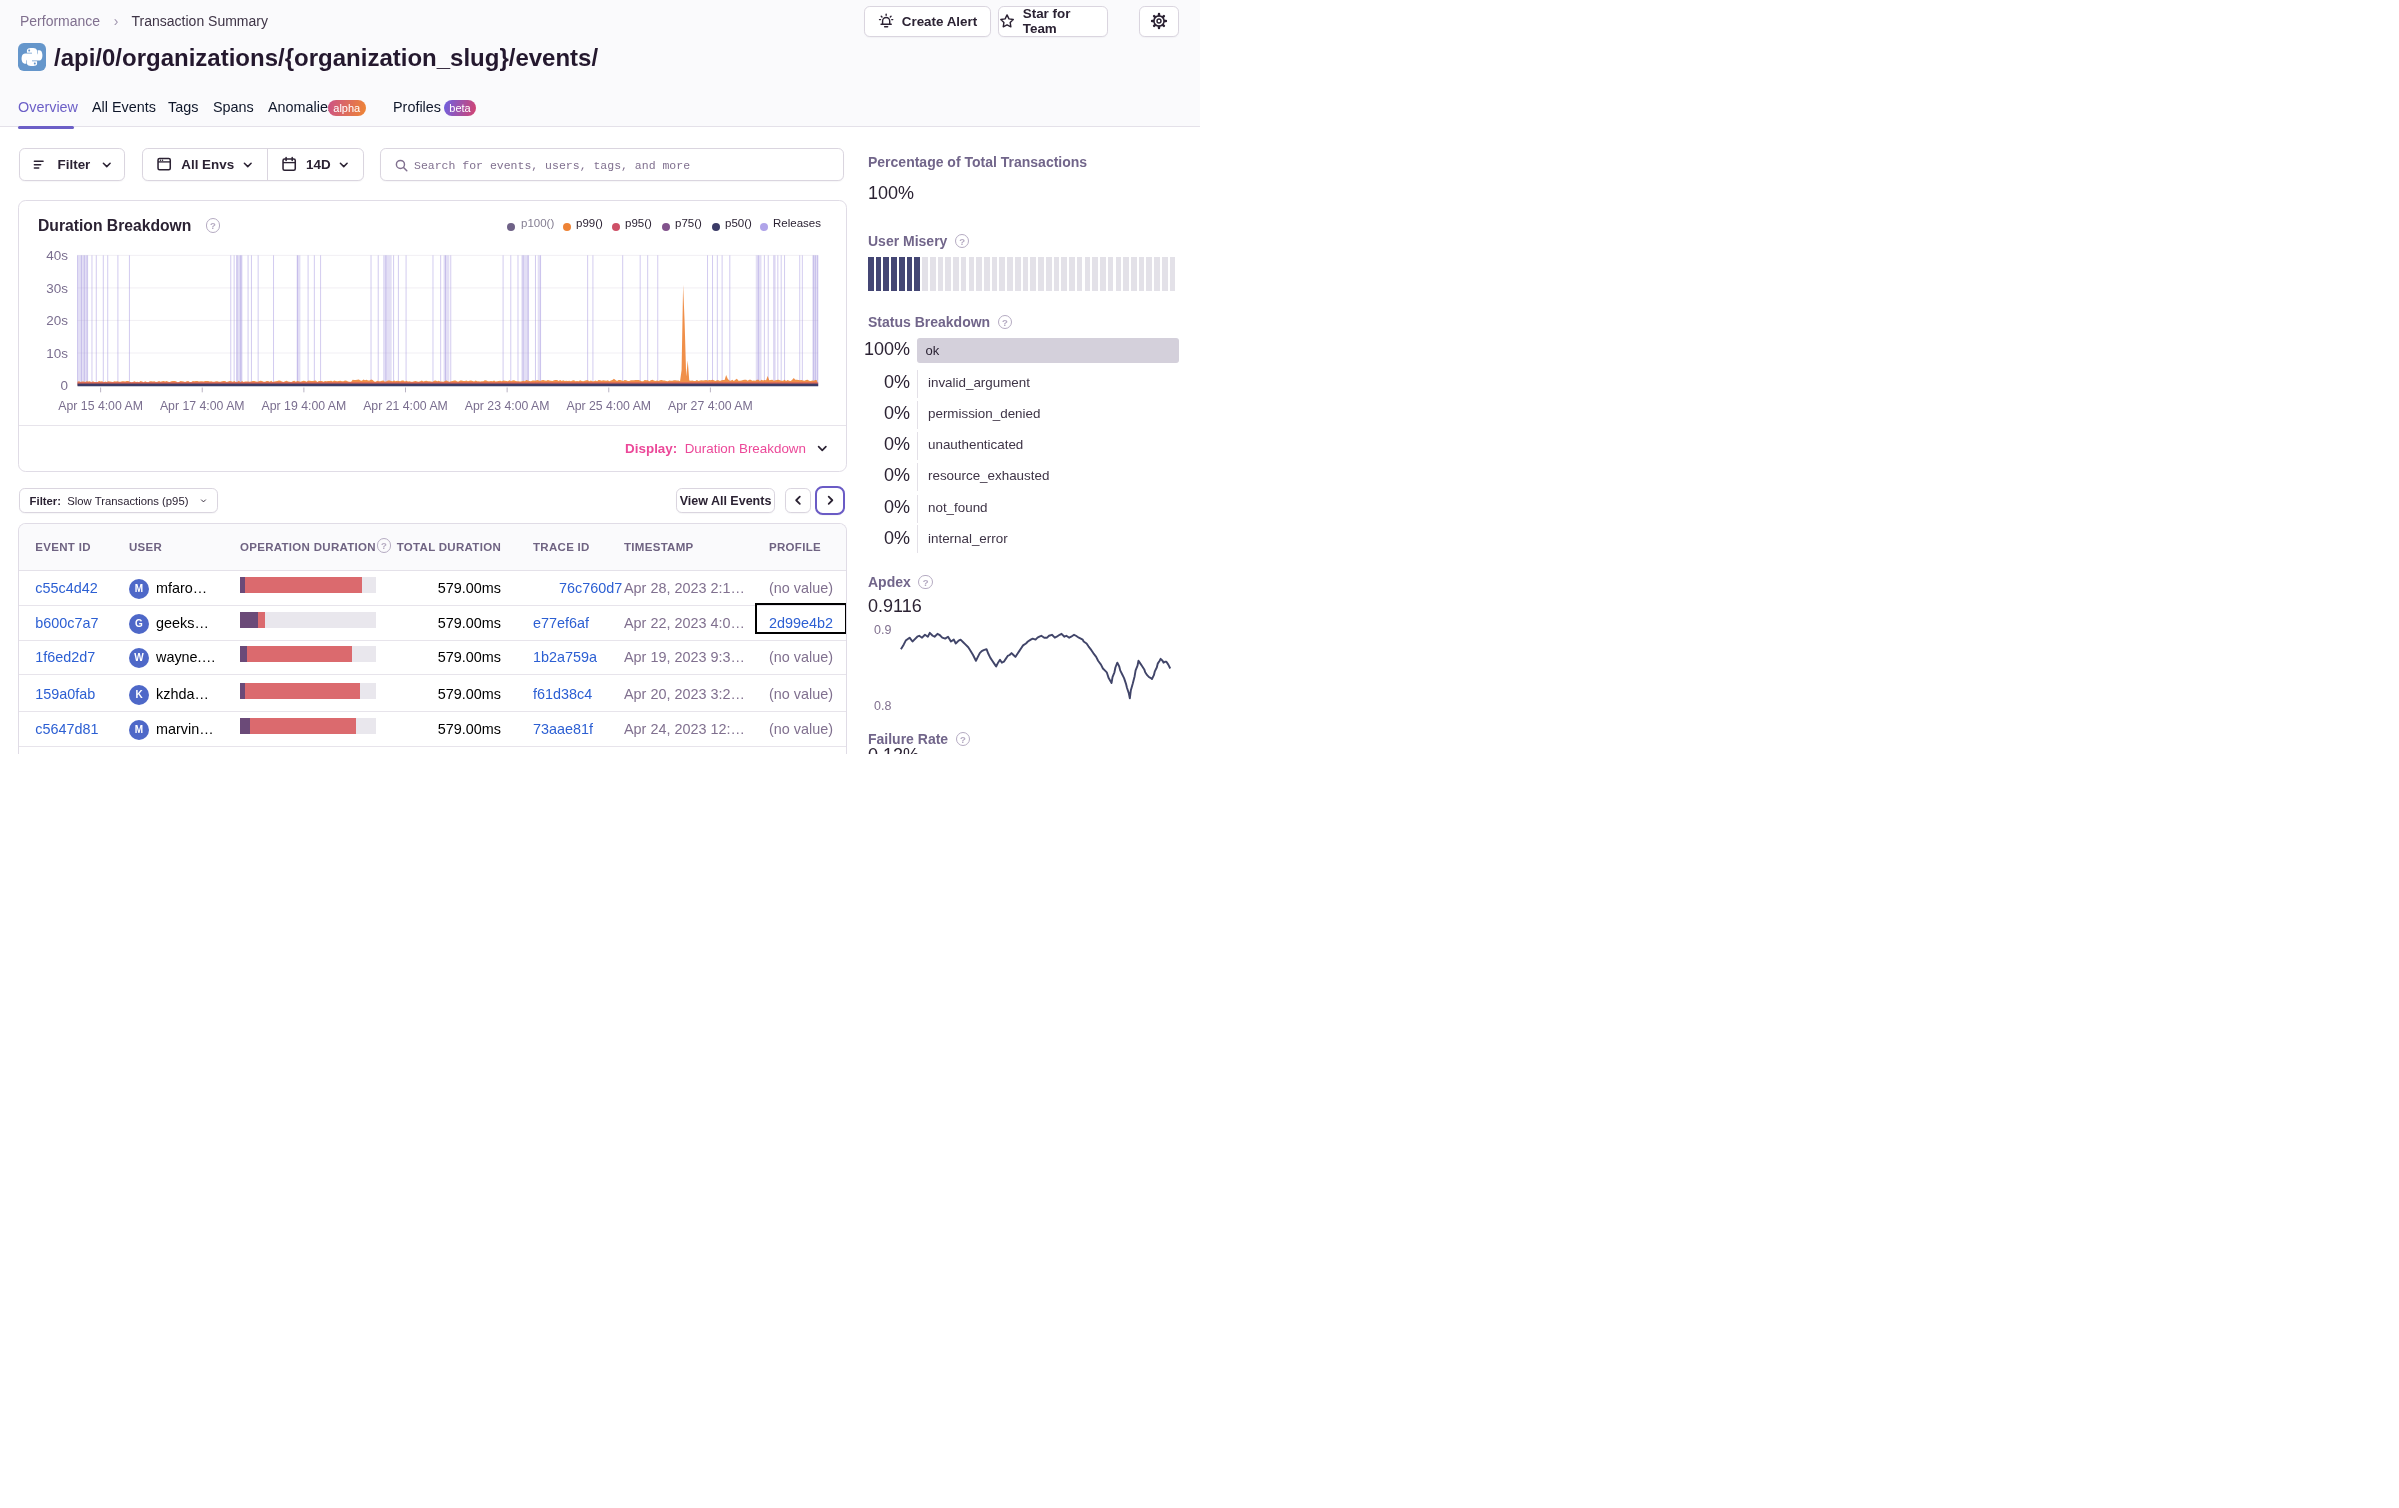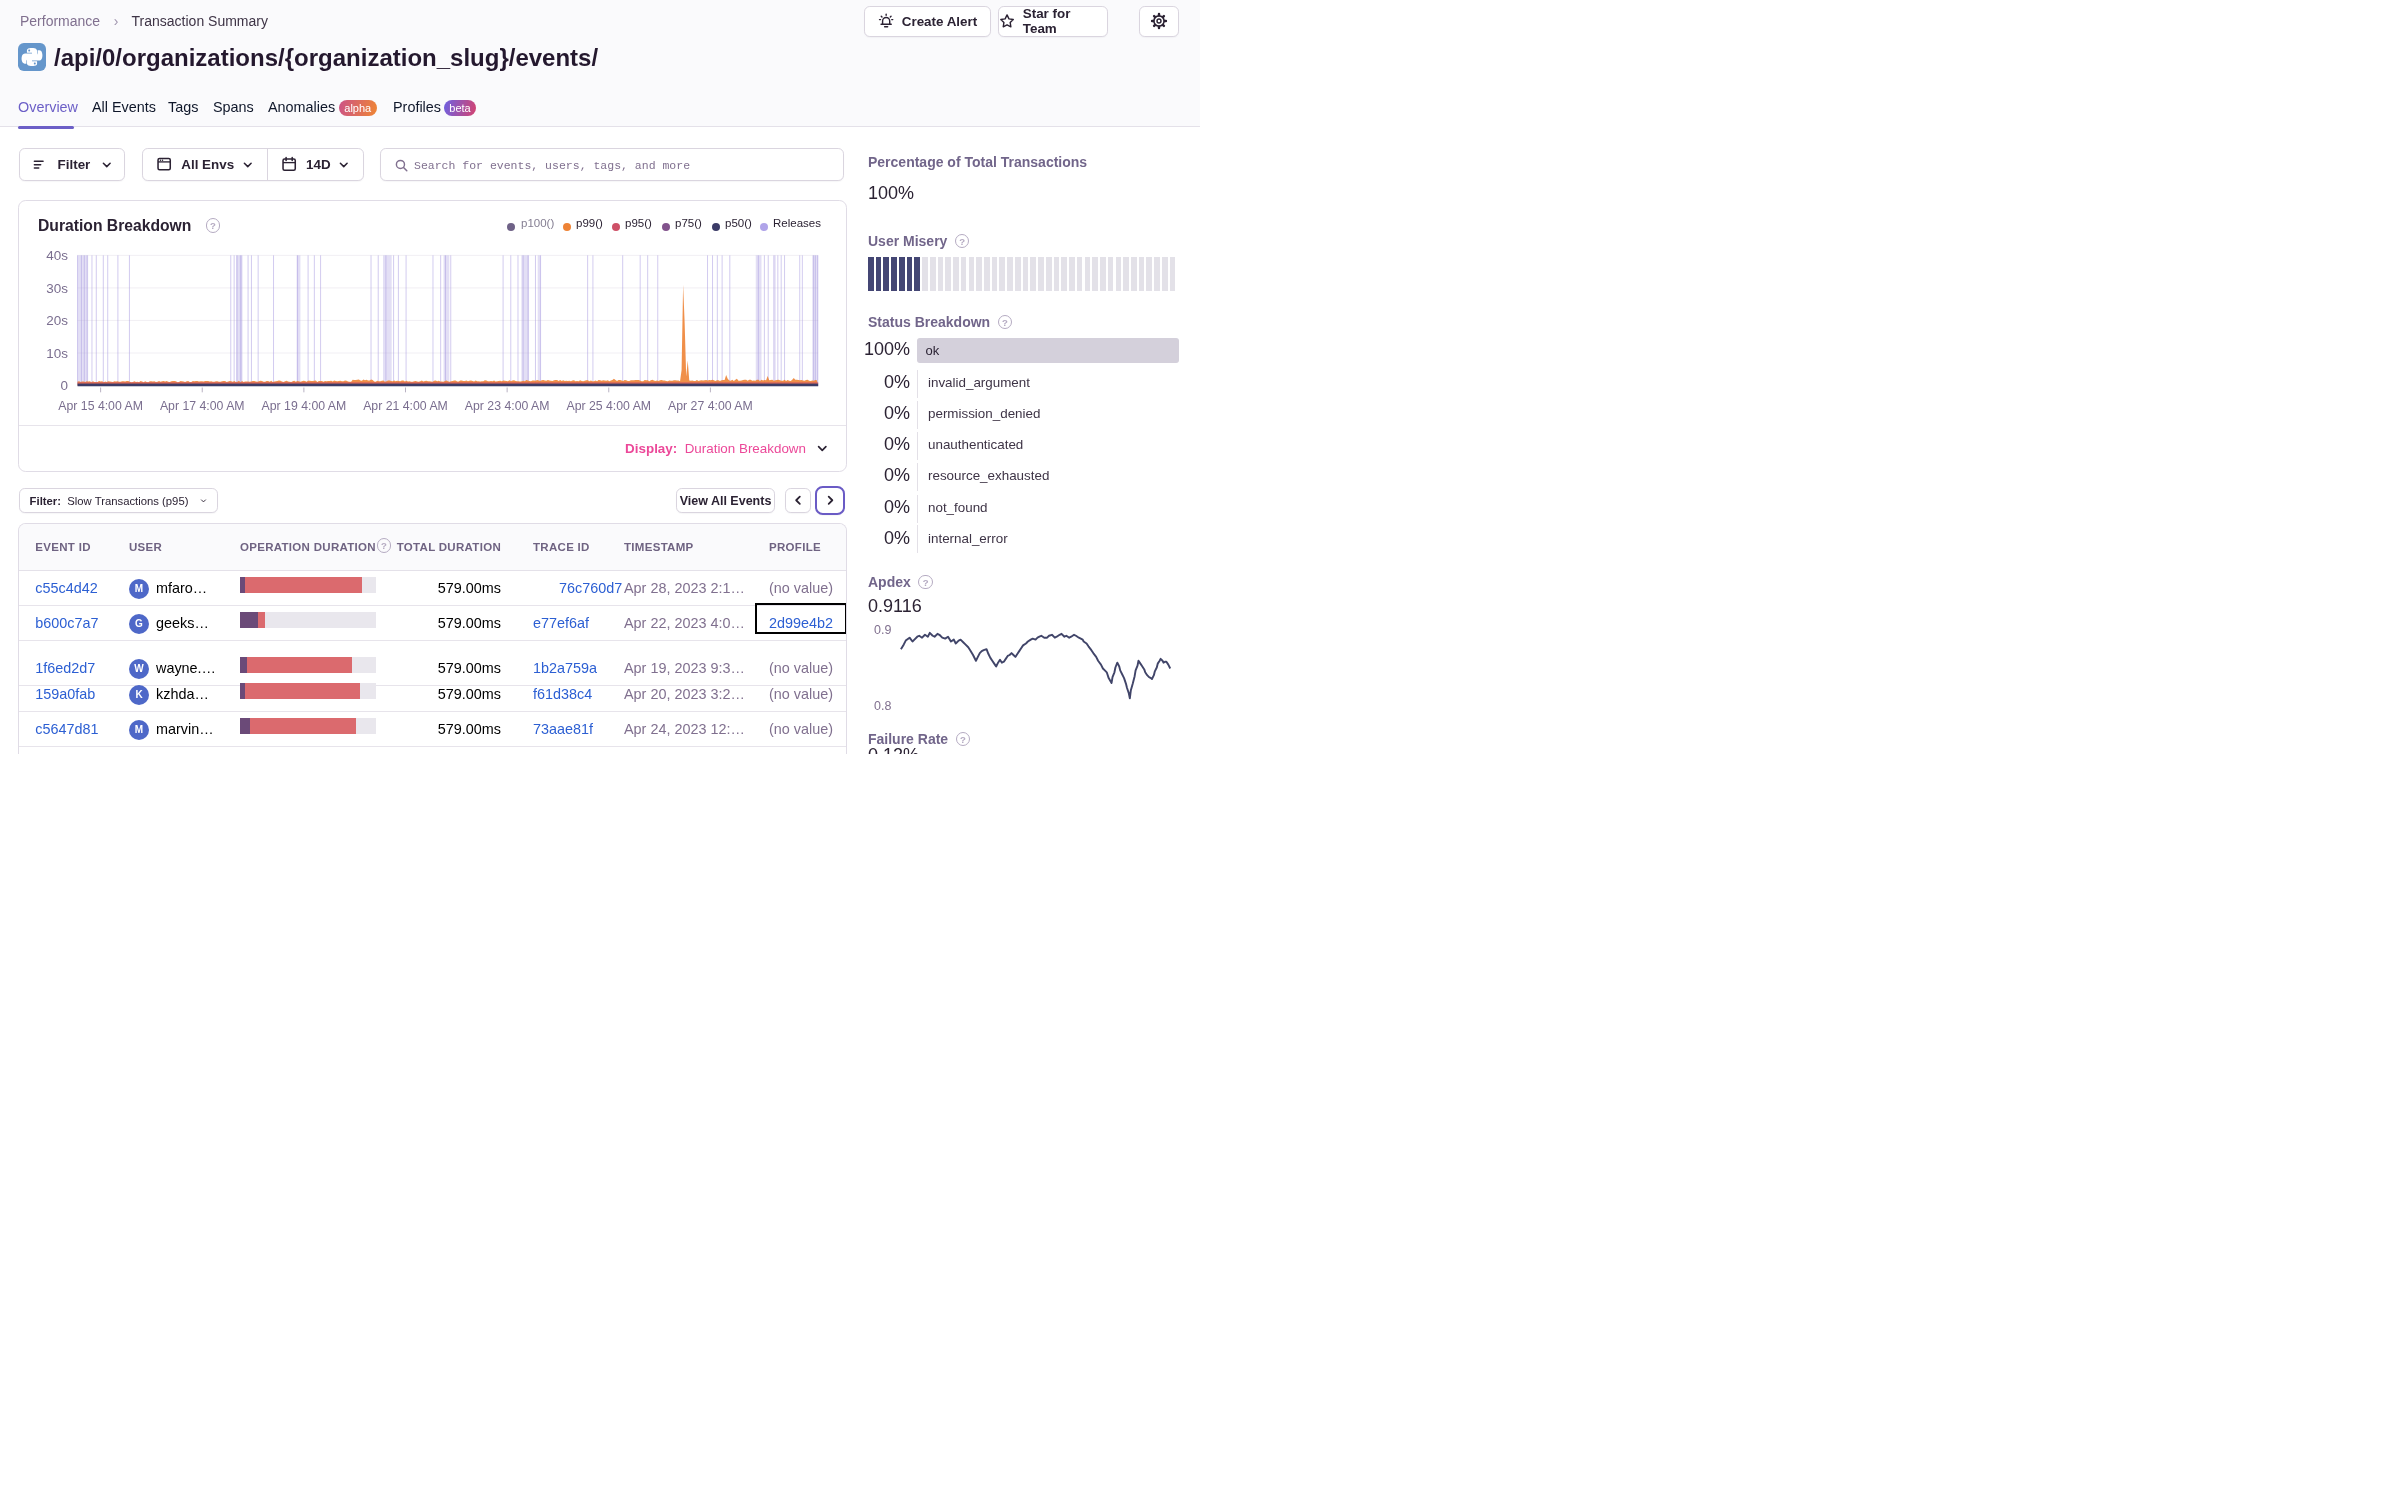--- a/index.html
+++ b/index.html
@@ -90,21 +90,21 @@
       </g>
     </svg>
 </div>
 <div id="title">/api/0/organizations/{organization_slug}/events/</div>
 
 <div class="tab" style="left:18px; color:#6C5FC7;">Overview</div>
 <div class="tab" style="left:92px;">All Events</div>
 <div class="tab" style="left:168px;">Tags</div>
 <div class="tab" style="left:213px;">Spans</div>
 <div class="tab" style="left:268px;">Anomalies</div>
-<div class="badge" style="left:339px; background:linear-gradient(103deg,#CC5287,#EF8633);">alpha</div>
+<div class="badge" style="left:328px; background:linear-gradient(103deg,#CC5287,#EF8633);">alpha</div>
 <div class="tab" style="left:393px;">Profiles</div>
 <div class="badge" style="left:444px; background:linear-gradient(103deg,#6D61E2,#D4426F);">beta</div>
 <div id="tabline"></div>
 
 <div class="fbtn" style="left:19px; width:106px; padding:0 11.5px; justify-content:space-between;">
   <svg width="15.4" height="15.4" viewBox="0 0 16 16" fill="none" stroke="#2B2233" stroke-width="1.6" stroke-linecap="round">
       <path d="M2.5 4.5h9M2.5 8h6.5M2.5 11.5h4.5"></path>
     </svg>
   <span>Filter</span>
   <svg width="11.5" height="11.5" viewBox="0 0 12 12" fill="none" stroke="#2B2233" stroke-width="1.6" stroke-linecap="round" stroke-linejoin="round">
@@ -317,21 +317,21 @@
     <div class="track">
         <i style="width:17.6px; background:#6B4A78;"></i>
         <i style="width:7.5px; background:#DB6A6E;"></i>
       </div>
     <span class="cell" style="left:367px; width:115px; text-align:right;">579.00ms</span>
     <span class="cell link" style="left:514px;">e77ef6af</span>
     <span class="cell muted" style="left:605px;">Apr 22, 2023 4:0…</span>
     <span class="cell link" style="left:750px;">2d99e4b2</span>
     <div style="position:absolute; left:736px; top:-2.9px; width:92px; height:31px; border:2.9px solid #000;"></div>
   </div>
-  <div class="trow" style="top:127px;">
+  <div class="trow" style="top:116px;">
     <span class="cell link" style="left:16.3px;">1f6ed2d7</span>
     <span class="avatar">W</span>
       <span class="cell" style="left:137px;">wayne.…</span>
     <div class="track">
         <i style="width:6.5px; background:#6B4A78;"></i>
         <i style="width:105px; background:#DB6A6E;"></i>
       </div>
     <span class="cell" style="left:367px; width:115px; text-align:right;">579.00ms</span>
     <span class="cell link" style="left:514px;">1b2a759a</span>
     <span class="cell muted" style="left:605px;">Apr 19, 2023 9:3…</span>

